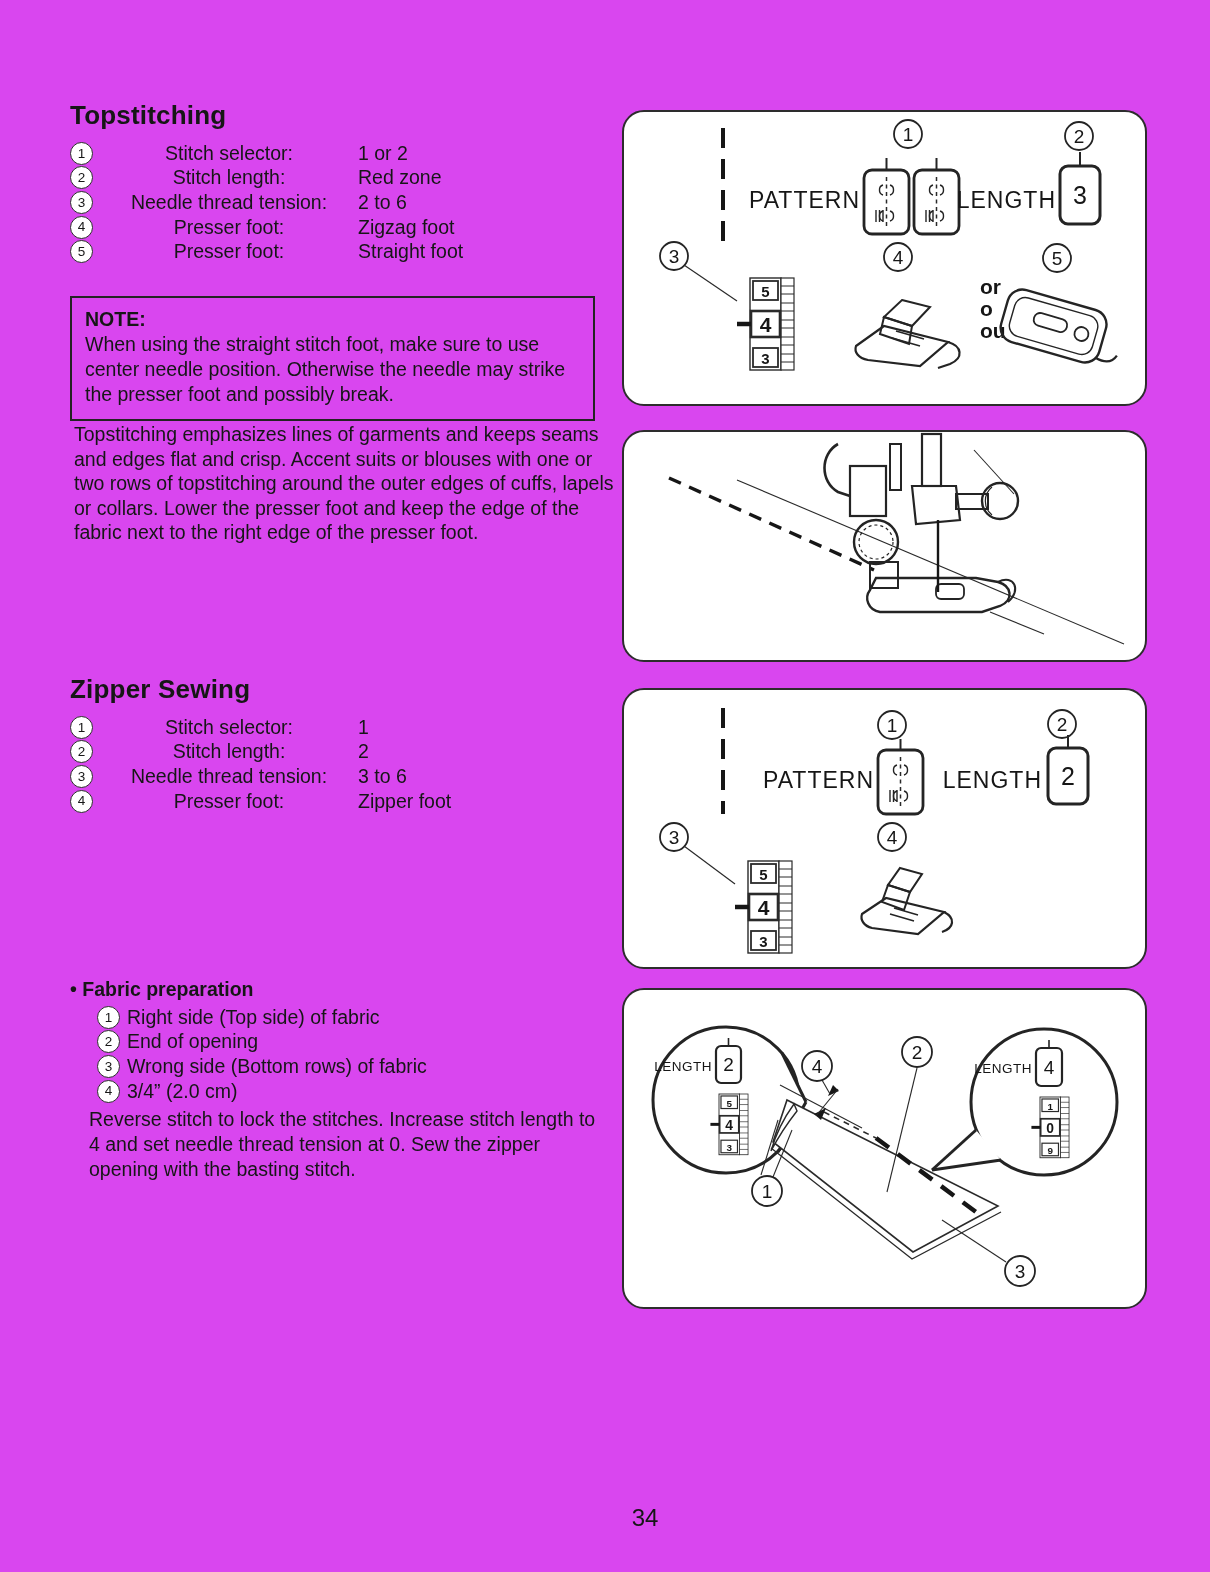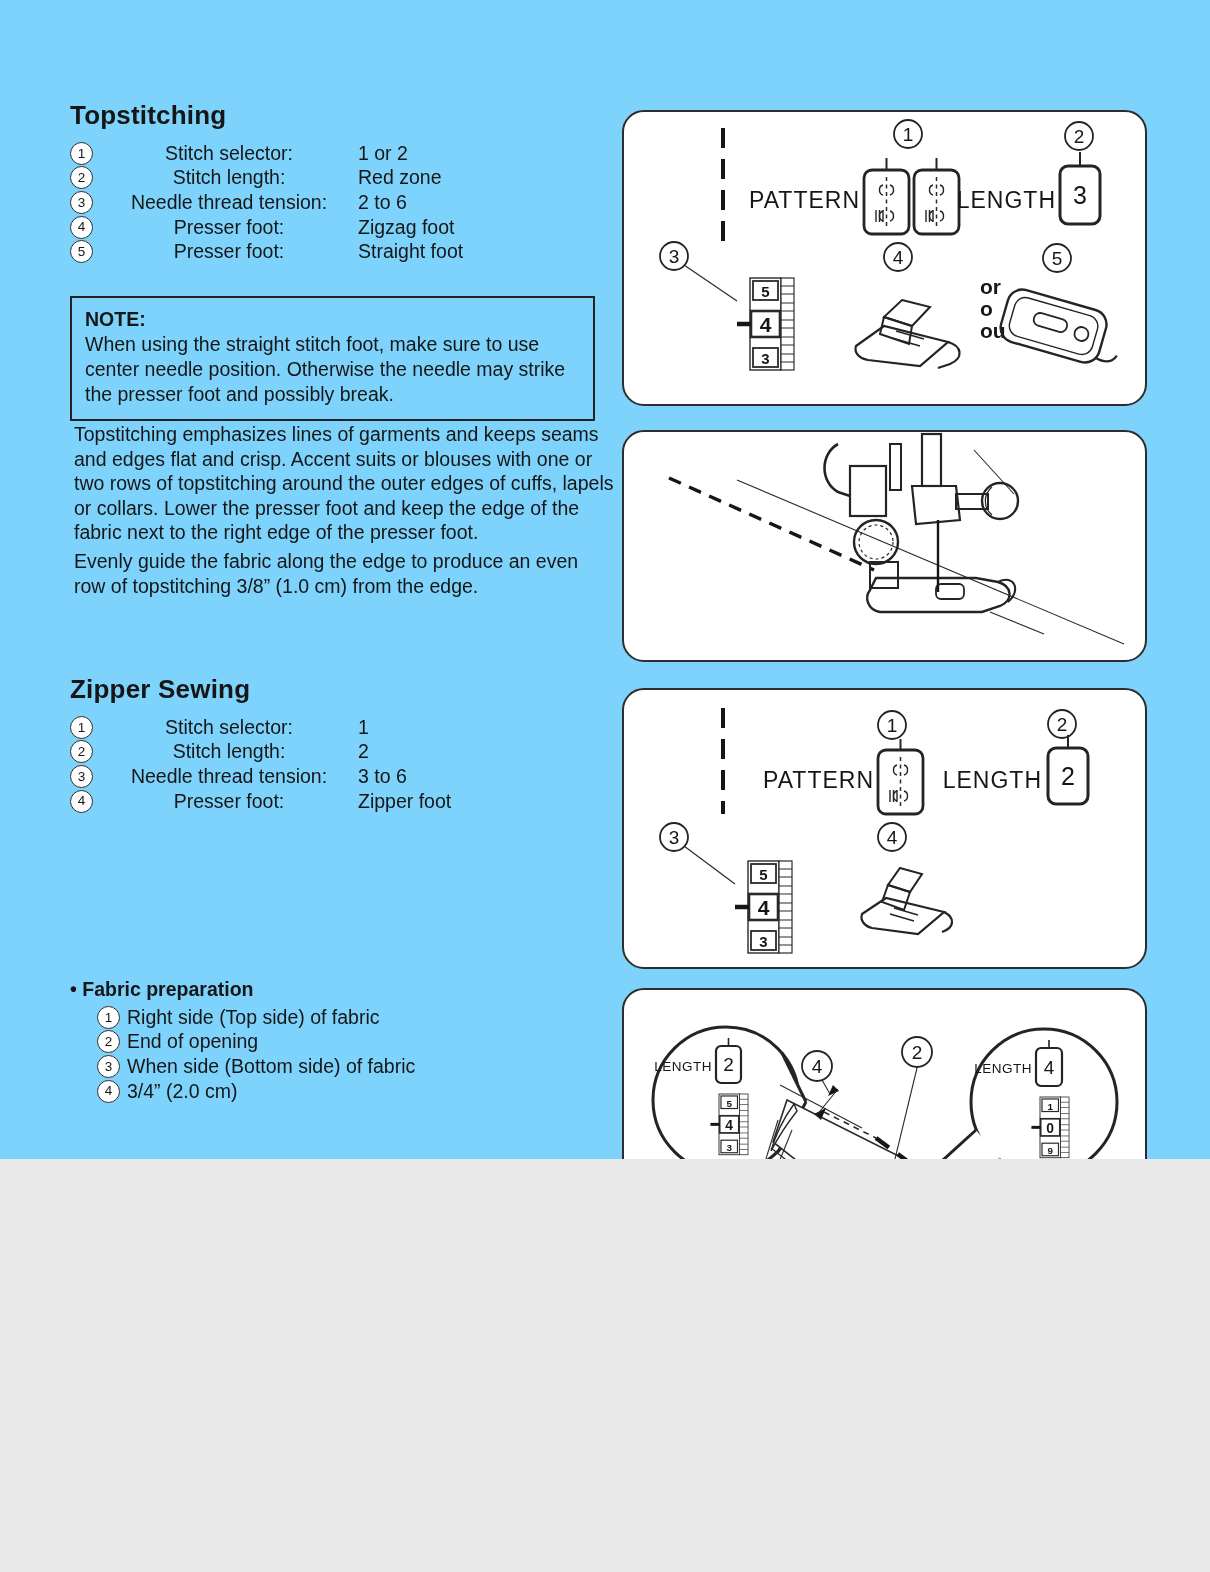--- a/index.html
+++ b/index.html
@@ -1,16 +1,16 @@
 <!DOCTYPE html>
 <html><head>
 <meta charset="utf-8">
 <style>
   html,body{margin:0;padding:0;background:#e8e8e8;}
-  .page{position:relative;width:1210px;height:1159px;background:#7dd3fc;margin:0 auto;
+  .page{position:relative;width:1210px;height:1572px;background:#d946ef;margin:0 auto;
         font-family:"Liberation Sans", sans-serif;color:#161616;overflow:hidden;}
   .abs{position:absolute;}
   h2.sec{font-size:26px;font-weight:bold;margin:0;letter-spacing:.2px;}
   .slist{margin-top:10px;}
   .srow{display:flex;align-items:center;height:24.6px;font-size:19.5px;}
   .cnum{display:inline-flex;align-items:center;justify-content:center;flex:0 0 auto;
         width:21px;height:21px;border:1.4px solid #2c2c2c;border-radius:50%;
         font-size:13.5px;line-height:1;margin-right:7px;background:#fff;}
   .cnum.inline{width:20px;height:20px;font-size:13px;margin:0 2px 0 6px;vertical-align:-3px;}
   .slabel{width:258px;text-align:center;}
@@ -109,21 +109,20 @@
     </div>
   </div>
 
   <div class="abs notebox" style="left:70px;top:296px;">
     <b>NOTE:</b>
     <span>When using the straight stitch foot, make sure to use center needle position.  Otherwise the needle may strike the presser foot and possibly break.</span>
   </div>
 
   <div class="abs" style="left:70px;top:418px;width:548px;">
     <p class="para">Topstitching emphasizes lines of garments and keeps seams and edges flat and crisp. Accent suits or blouses with one or two rows of topstitching around the outer edges of cuffs, lapels or collars.  Lower the presser foot and keep the edge of the fabric next to the right edge of the presser foot.</p>
-    <p class="para">Evenly guide the fabric along the edge to produce an even row of topstitching 3/8” (1.0 cm) from the edge.</p>
   </div>
 
   <div class="abs" style="left:70px;top:674px;width:548px;">
     <h2 class="sec">Zipper Sewing</h2>
     <div class="slist">
       <div class="srow">
         <span class="cnum">1</span>
         <span class="slabel">Stitch selector:</span>
         <span class="sval">1</span>
       </div>
@@ -154,28 +153,29 @@
       <div class="srow">
         <span class="cnum">1</span>
         <span>Right side (Top side) of fabric</span>
       </div>
       <div class="srow">
         <span class="cnum">2</span>
         <span>End of opening</span>
       </div>
       <div class="srow">
         <span class="cnum">3</span>
-        <span>When side (Bottom side) of fabric</span>
+        <span>Wrong side (Bottom rows) of fabric</span>
       </div>
       <div class="srow">
         <span class="cnum">4</span>
         <span>3/4” (2.0 cm)</span>
       </div>
     </div>
     <div class="fp-para">
+      <p class="para">Reverse stitch to lock the stitches.  Increase stitch length to 4 and set needle thread tension at 0.  Sew the zipper opening with the basting stitch.</p>
     </div>
   </div>
 
   <div class="pagenum">34</div>
 
   <div class="dbox" style="left:622px;top:110px;width:521px;height:292px;">
     <svg width="521" height="292" viewBox="0 0 521 292">
       <line x1="99" y1="16" x2="99" y2="130" stroke="#161616" stroke-width="4" stroke-dasharray="20 11"></line>
       <g transform="translate(284,22)">
         <circle r="14" class="stroke" stroke-width="1.8" fill="#fff"></circle>

